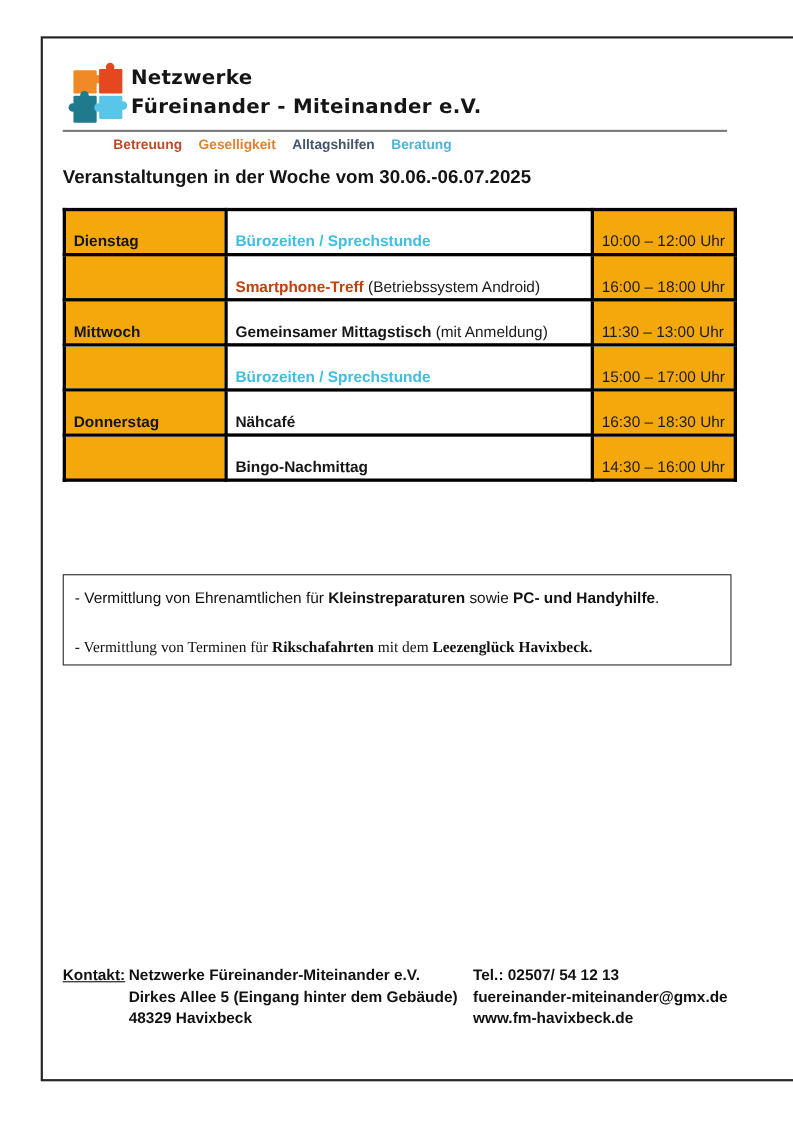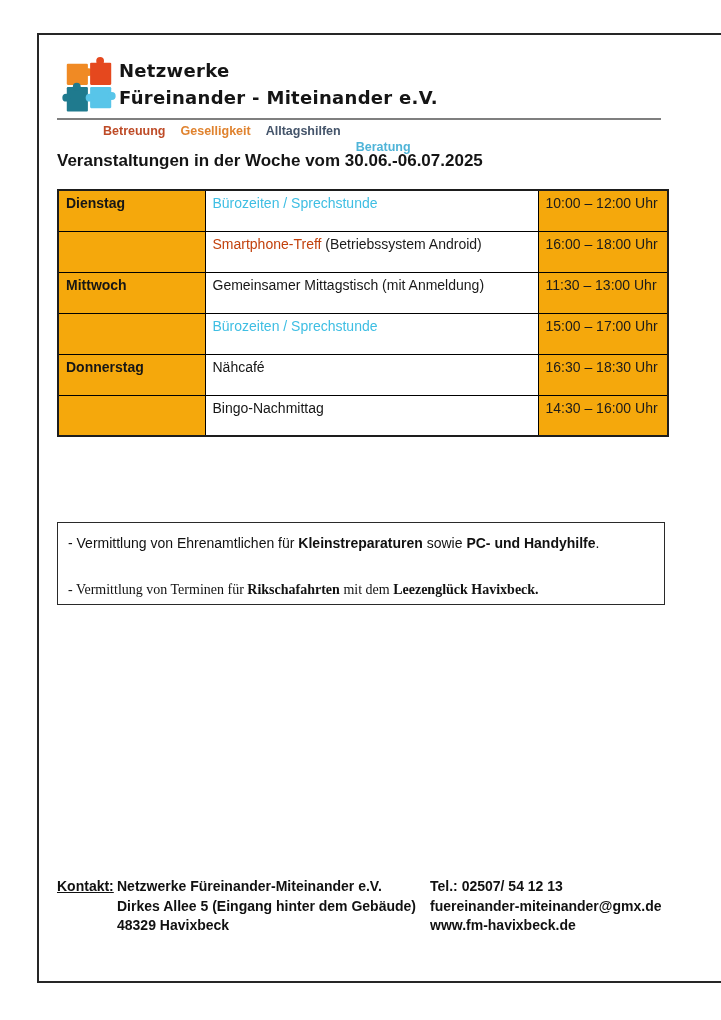--- a/index.html
+++ b/index.html
@@ -28,32 +28,32 @@
   .title { position: absolute; left: 18px; top: 116px; font-size: 17px; font-weight: 700; color: #141414; }
 
   
   table.schedule {
     position: absolute; left: 18px; top: 154px;
     border-collapse: collapse; table-layout: fixed; width: 610px;
     border: 2px solid #1d1d1d;
     font-size: 14px;
   }
   table.schedule td {
-    border: 1px solid #000000;
+    border: 3px solid #000000;
     height: 41px; vertical-align: top;
-    padding: 4px 6px 2px 7px;
+    padding: 19px 6px 2px 7px;
     overflow: hidden; white-space: nowrap;
   }
   col.c-day { width: 147px; }
   col.c-event { width: 333px; }
   col.c-time { width: 130px; }
   td.day { background: #F5A80C; font-weight: 700; color: #161616; }
   td.time { background: #F5A80C; color: #1b1b1b; }
   td.event { background: #ffffff; }
-  .ev-main { font-weight: 400; }
+  .ev-main { font-weight: 700; }
   .ev-note { font-weight: 400; color: #1b1b1b; }
 
   
   .info-box {
     position: absolute; left: 18px; top: 487px; width: 608px; height: 83px;
     border: 1px solid #2a2a2a; background: #fff;
     padding: 11px 10px 0 10px; font-size: 14px; line-height: 18px;
   }
   .info-box p + p { margin-top: 29px; font-family: Liberation Serif, serif; }
   .info-box b { font-weight: 700; }
@@ -87,21 +87,21 @@
       <div class="brand-line">Netzwerke</div>
       <div class="brand-line">Füreinander - Miteinander e.V.</div>
     </div>
 
     <div class="divider"></div>
 
     <div class="nav">
       <span style="color: rgb(190, 75, 39); padding-left: 44px;">Betreuung</span>
       <span style="color: rgb(224, 131, 47);">Geselligkeit</span>
       <span style="color: rgb(68, 84, 106);">Alltagshilfen</span>
-      <span style="color: rgb(79, 180, 216); margin-top: 16px;">Beratung</span>
+      <span style="color: rgb(79, 180, 216);">Beratung</span>
     </div>
 
     <div class="title">Veranstaltungen in der Woche vom 30.06.-06.07.2025</div>
 
     <table class="schedule">
       <colgroup>
           <col class="c-day">
           <col class="c-event">
           <col class="c-time">
         </colgroup>

